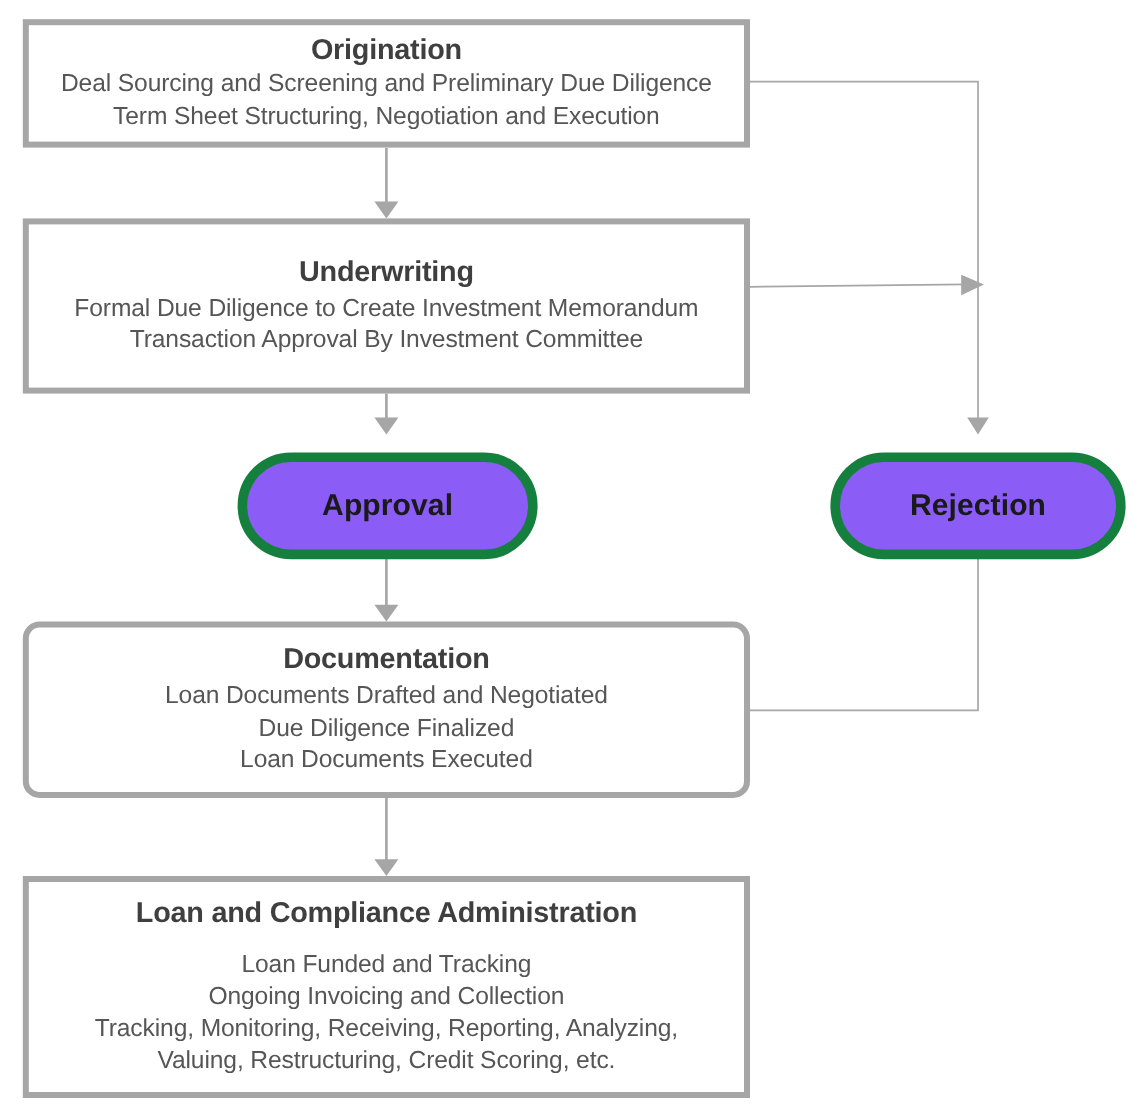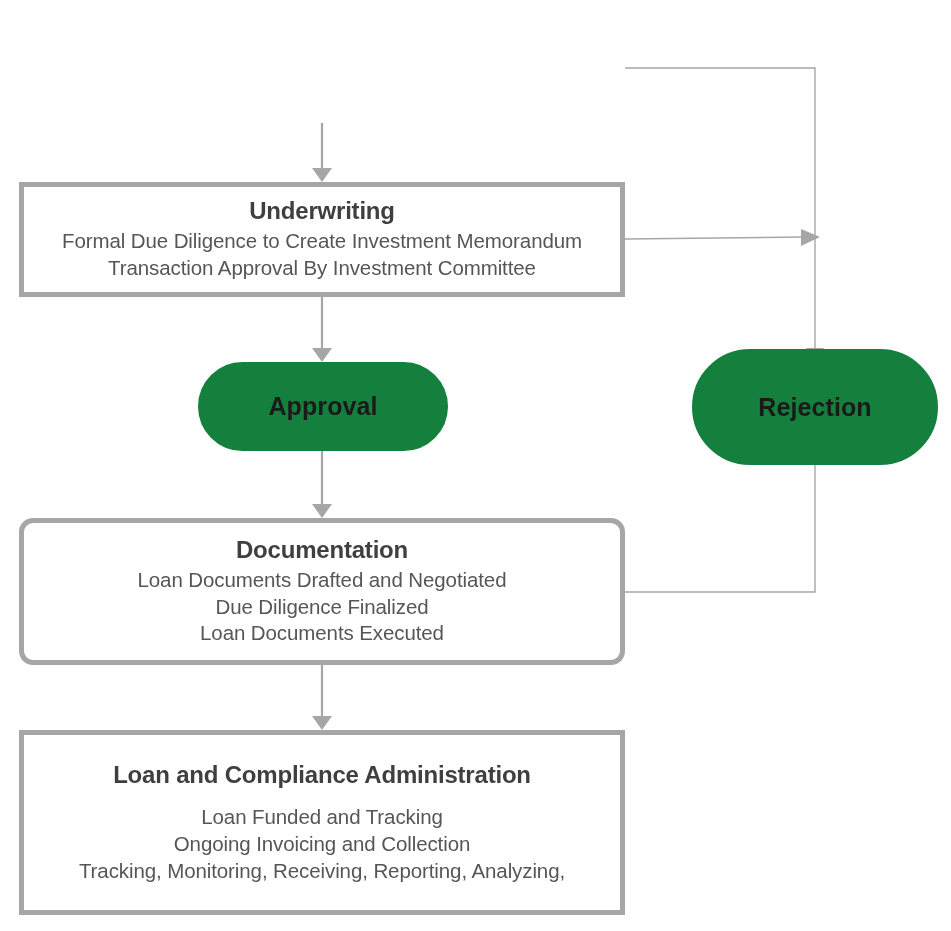--- a/index.html
+++ b/index.html
@@ -38,50 +38,51 @@
   }
   .pbox .pline{
     font-size:20.5px;
     color:#565656;
     line-height:1.30;
     white-space:nowrap;
     letter-spacing:-0.1px;
   }
 
   #box-origination{ left:19px;  top:16px;  width:606px; height:107px; }
-  #box-underwriting{ left:19px; top:182px; width:606px; height:115px; }
+  #box-underwriting{ left:19px; top:182px; width:606px; height:146px; }
   #box-documentation{ left:19px; top:518px; width:606px; height:147px;border-radius:14px; }
   #box-administration{ left:19px; top:730px; width:606px; height:185px; }
 
   #box-origination .ptitle{ margin-bottom:1px; }
   #box-underwriting .ptitle{ margin-bottom:3px; }
   #box-documentation .ptitle{ margin-bottom:3px; }
   #box-administration .ptitle{ margin-bottom:16px; }
 
   
   .pill{
     position:absolute;
     box-sizing:border-box;
-    border:3px solid #15803d;
-    background:#15803d;
+    border:8px solid #15803d;
+    background:#8b5cf6;
     border-radius:999px;
     display:flex;
     align-items:center;
     justify-content:center;
     z-index:3;
+    margin-top:15px;
   }
   .pill .plabel{
     font-weight:bold;
     font-size:25px;
     color:#1a1a1a;
     letter-spacing:0.1px;
     white-space:nowrap;
   }
   #pill-approval{  left:198px; top:362px; width:250px; height:89px; }
-  #pill-rejection{ left:692px; top:349px; width:246px; height:116px; }
+  #pill-rejection{ left:692px; top:362px; width:246px; height:89px; }
 
   
   #wires{
     position:absolute;
     left:0; top:0;
     width:951px; height:931px;
     z-index:1;
     pointer-events:none;
   }
   .wire{ fill:none; stroke:#a6a6a6; }
@@ -125,20 +126,25 @@
       <path class="wire wire-thin" d="M625,239 L805,237"></path>
       <polygon class="ahead" points="801,229 801,246 820,237"></polygon>
     </g>
 
     <g>
       <path class="wire wire-thin" d="M625,592 L815,592 L815,463"></path>
       <polygon class="ahead" points="806,465 824,465 815,451"></polygon>
     </g>
   </svg>
 
+  <div class="pbox" id="box-origination">
+    <div class="ptitle">Origination</div>
+    <div class="pline">Deal Sourcing and Screening and Preliminary Due Diligence</div>
+    <div class="pline">Term Sheet Structuring, Negotiation and Execution</div>
+  </div>
 
   <div class="pbox" id="box-underwriting">
     <div class="ptitle">Underwriting</div>
     <div class="pline">Formal Due Diligence to Create Investment Memorandum</div>
     <div class="pline">Transaction Approval By Investment Committee</div>
   </div>
 
   <div class="pill" id="pill-approval">
     <div class="plabel">Approval</div>
   </div>
@@ -152,15 +158,16 @@
     <div class="pline">Loan Documents Drafted and Negotiated</div>
     <div class="pline">Due Diligence Finalized</div>
     <div class="pline">Loan Documents Executed</div>
   </div>
 
   <div class="pbox" id="box-administration">
     <div class="ptitle">Loan and Compliance Administration</div>
     <div class="pline">Loan Funded and Tracking</div>
     <div class="pline">Ongoing Invoicing and Collection</div>
     <div class="pline">Tracking, Monitoring, Receiving, Reporting, Analyzing,</div>
+    <div class="pline">Valuing, Restructuring, Credit Scoring, etc.</div>
   </div>
 
 </div>
 
 </body></html>

